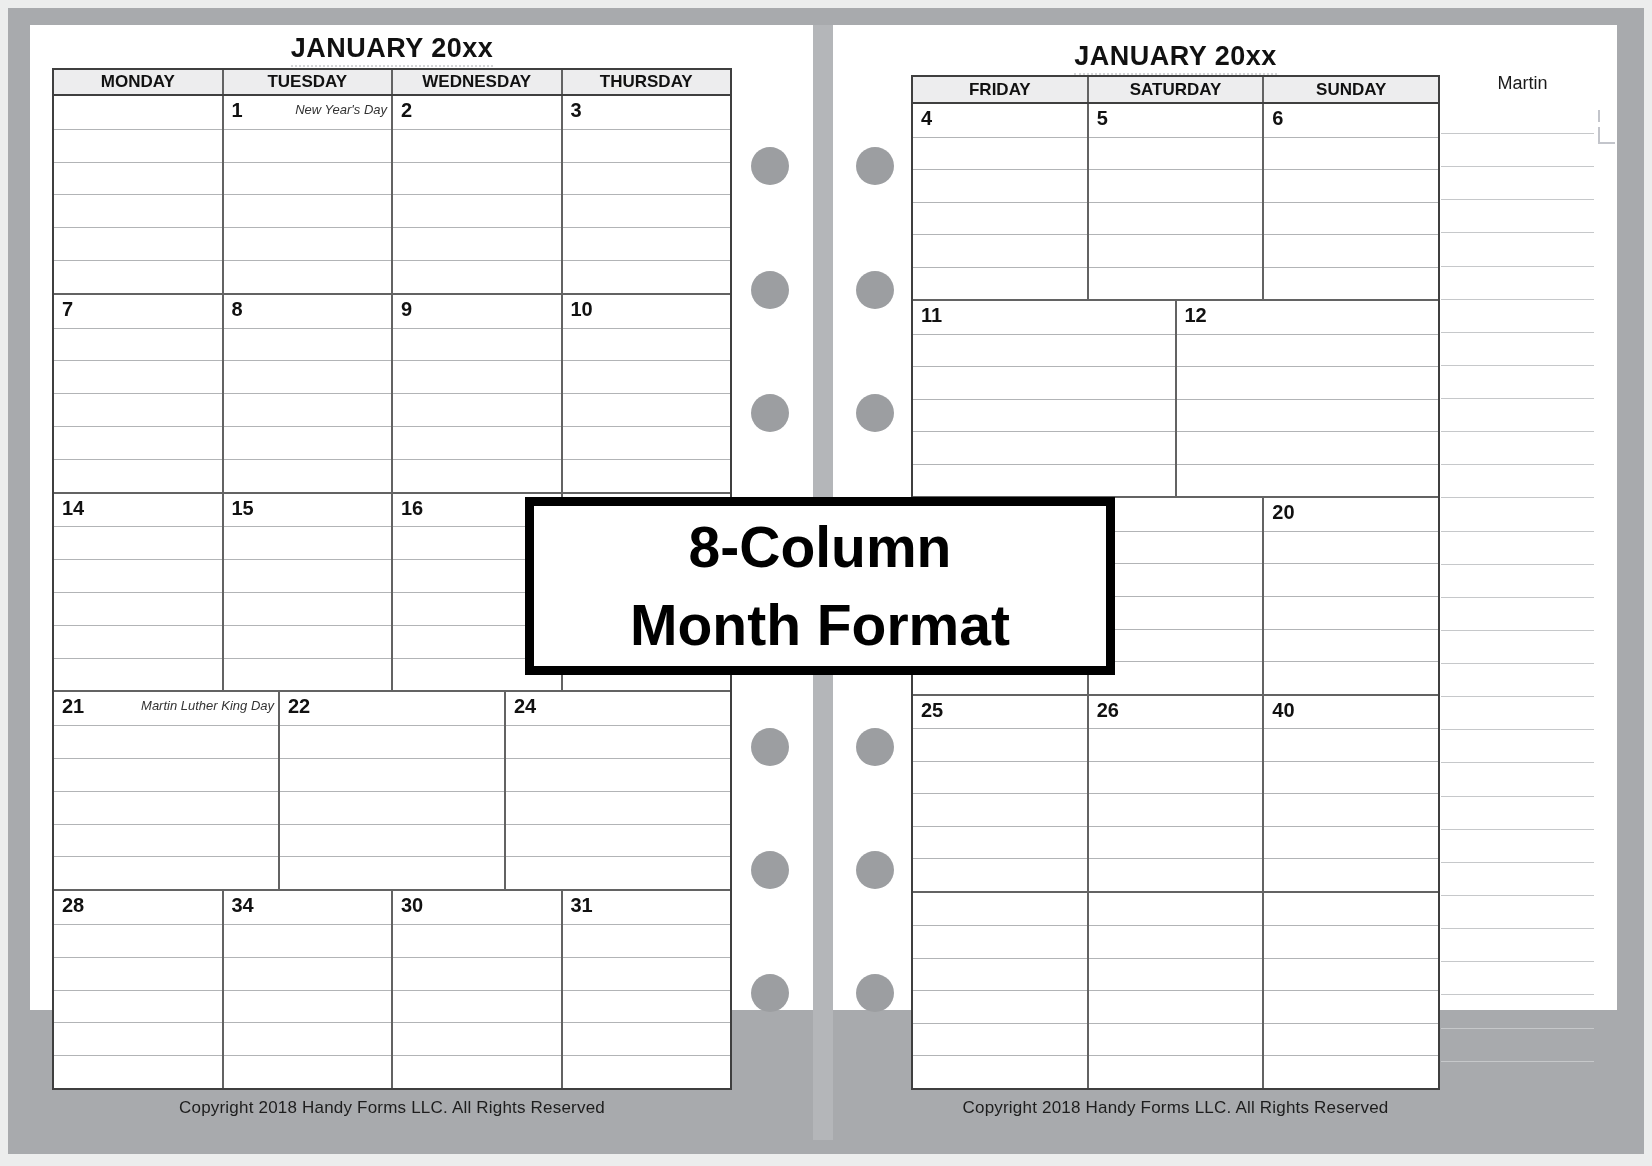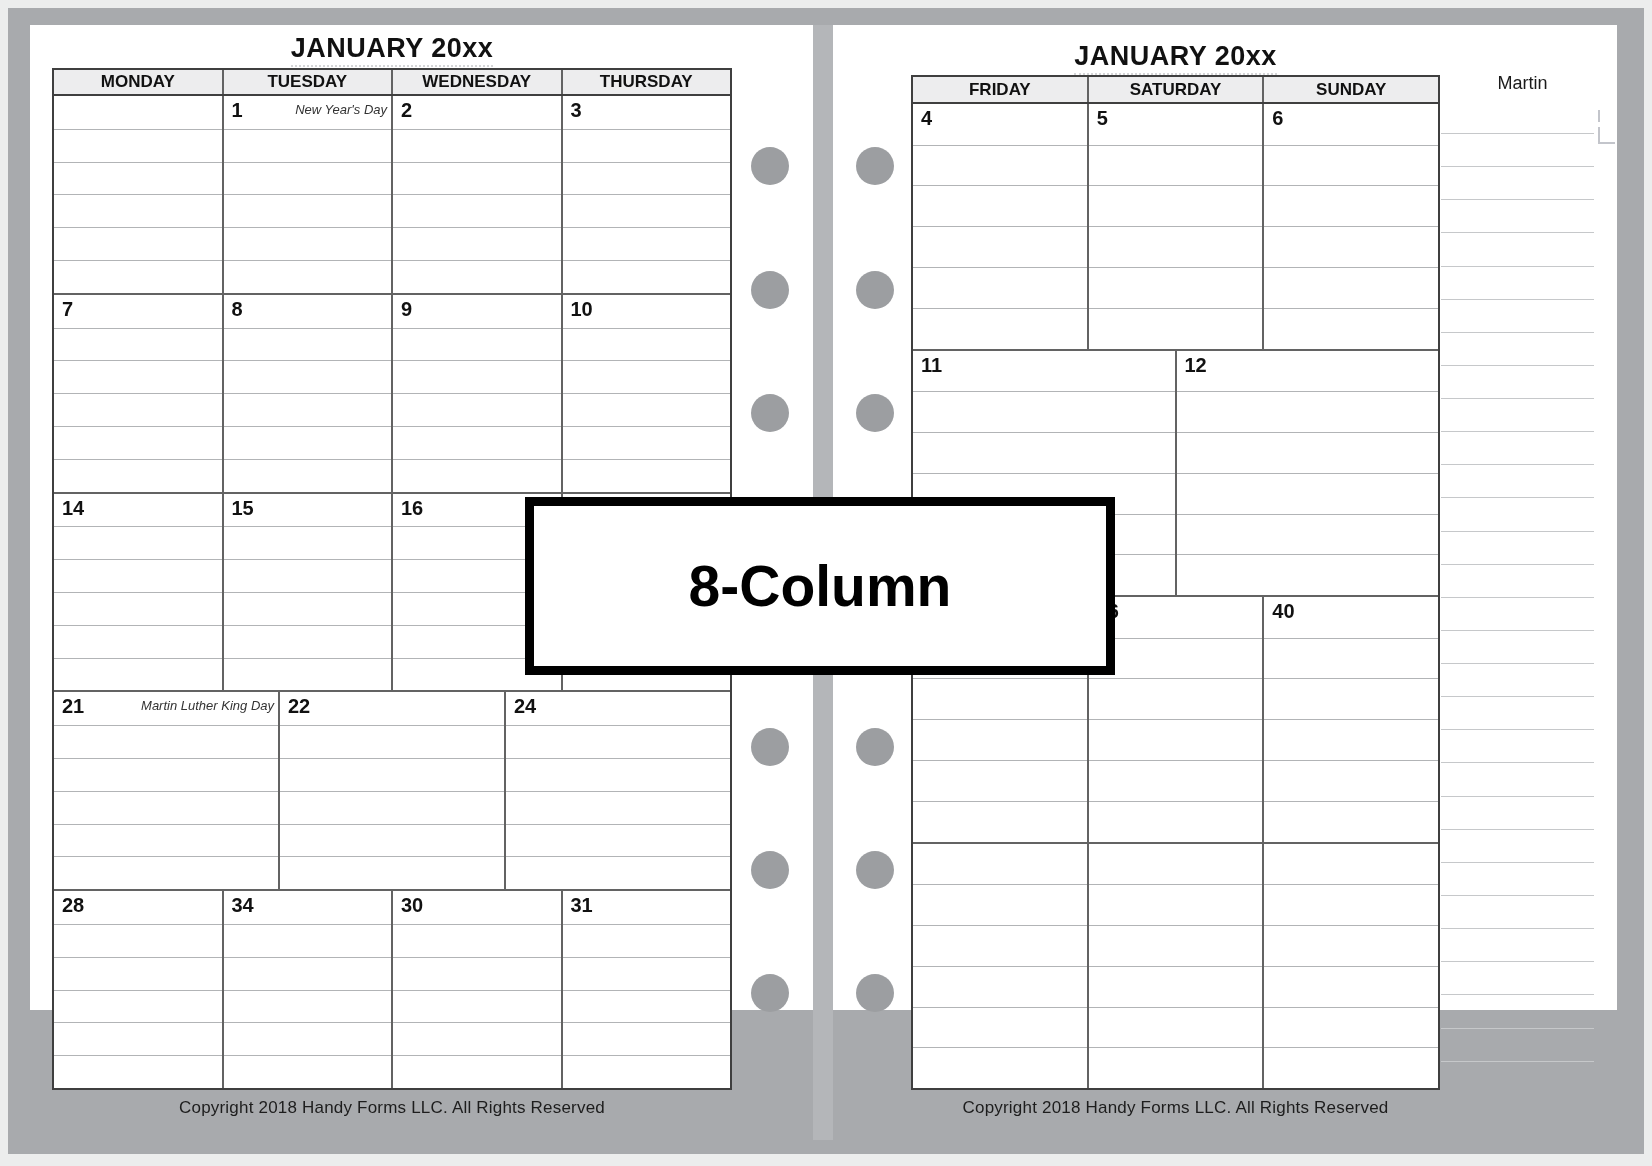--- a/index.html
+++ b/index.html
@@ -285,20 +285,44 @@
             <div class="dnum">12</div>
           </div>
         </div>
         <div class="cal-week">
           <div class="dcell">
             <div class="ruled" style="top: calc(16.6667%);"></div>
             <div class="ruled" style="top: calc(33.3333%);"></div>
             <div class="ruled" style="top: calc(50%);"></div>
             <div class="ruled" style="top: calc(66.6667%);"></div>
             <div class="ruled" style="top: calc(83.3333%);"></div>
+          </div>
+          <div class="dcell">
+            <div class="ruled" style="top: calc(16.6667%);"></div>
+            <div class="ruled" style="top: calc(33.3333%);"></div>
+            <div class="ruled" style="top: calc(50%);"></div>
+            <div class="ruled" style="top: calc(66.6667%);"></div>
+            <div class="ruled" style="top: calc(83.3333%);"></div>
+          </div>
+          <div class="dcell">
+            <div class="ruled" style="top: calc(16.6667%);"></div>
+            <div class="ruled" style="top: calc(33.3333%);"></div>
+            <div class="ruled" style="top: calc(50%);"></div>
+            <div class="ruled" style="top: calc(66.6667%);"></div>
+            <div class="ruled" style="top: calc(83.3333%);"></div>
+            <div class="dnum">20</div>
+          </div>
+        </div>
+        <div class="cal-week">
+          <div class="dcell">
+            <div class="ruled" style="top: calc(16.6667%);"></div>
+            <div class="ruled" style="top: calc(33.3333%);"></div>
+            <div class="ruled" style="top: calc(50%);"></div>
+            <div class="ruled" style="top: calc(66.6667%);"></div>
+            <div class="ruled" style="top: calc(83.3333%);"></div>
             <div class="dnum">25</div>
           </div>
           <div class="dcell">
             <div class="ruled" style="top: calc(16.6667%);"></div>
             <div class="ruled" style="top: calc(33.3333%);"></div>
             <div class="ruled" style="top: calc(50%);"></div>
             <div class="ruled" style="top: calc(66.6667%);"></div>
             <div class="ruled" style="top: calc(83.3333%);"></div>
             <div class="dnum">26</div>
           </div>
@@ -341,20 +365,21 @@
       <div class="corner-dash"></div>
       <div class="corner-l"></div>
     </div>
     <div class="copyright" style="left:78px;top:1073px;width:529px;">Copyright 2018 Handy Forms LLC. All Rights Reserved</div>
   </div>
 
   <div id="holes"></div>
 
   <div class="overlay">
     <div>8-Column</div>
+    <div>Month Format</div>
   </div>
 <div class="notes-line" style="left: 1441px; width: 153px; top: 133px;"></div>
     <div class="notes-line" style="left: 1441px; width: 153px; top: 166px;"></div>
     <div class="notes-line" style="left: 1441px; width: 153px; top: 199px;"></div>
     <div class="notes-line" style="left: 1441px; width: 153px; top: 232px;"></div>
     <div class="notes-line" style="left: 1441px; width: 153px; top: 266px;"></div>
     <div class="notes-line" style="left: 1441px; width: 153px; top: 299px;"></div>
     <div class="notes-line" style="left: 1441px; width: 153px; top: 332px;"></div>
     <div class="notes-line" style="left: 1441px; width: 153px; top: 365px;"></div>
     <div class="notes-line" style="left: 1441px; width: 153px; top: 398px;"></div>

